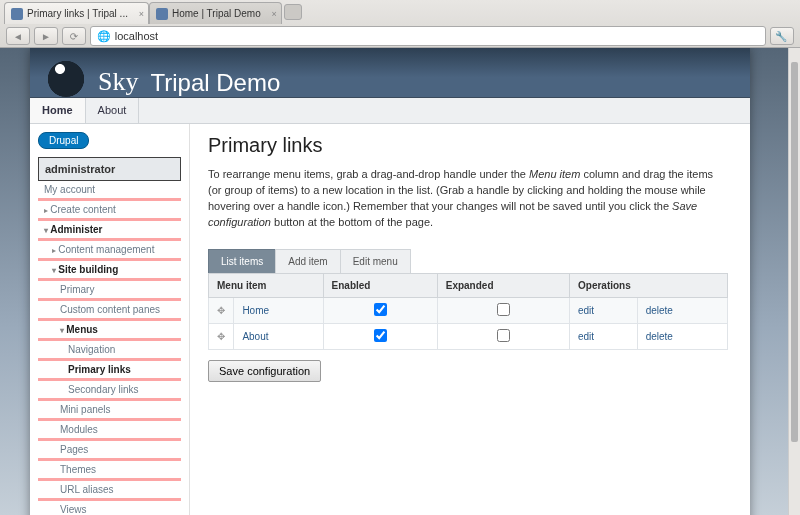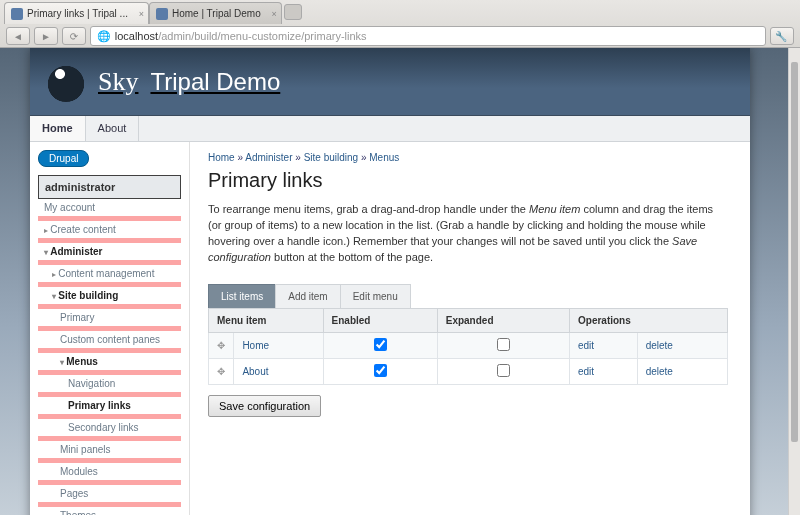--- a/index.html
+++ b/index.html
@@ -14,33 +14,33 @@
 .newtab { width: 18px; height: 16px; background: #cbc9c5; border: 1px solid #aaa; border-radius: 3px; margin-left: 2px; align-self: center; }
 .url-row { height: 24px; display: flex; align-items: center; padding: 0 6px; gap: 4px; }
 .nav-btn { width: 24px; height: 18px; border: 1px solid #aaa; border-radius: 3px; background: linear-gradient(#f5f3f0,#e0ddd9); display: flex; align-items: center; justify-content: center; color: #888; font-size: 10px; }
 .url-bar { flex: 1; height: 20px; background: #fff; border: 1px solid #aaa; border-radius: 3px; padding: 2px 6px; font-size: 11px; color: #333; display: flex; align-items: center; }
 .url-bar .host { color: #333; }
 .url-bar .path { color: #999; }
 .viewport { position: absolute; top: 48px; left: 0; right: 0; bottom: 0; overflow: hidden; background: linear-gradient(180deg, #556677 0%, #9aaabb 60%, #c5cfd8 100%); }
 .viewport-scrollbar { position: absolute; right: 0; top: 0; bottom: 0; width: 12px; background: #e8e6e3; border-left: 1px solid #ccc; }
 .viewport-scrollbar .thumb { background: #b5b5b5; border-radius: 2px; margin: 14px 2px 0; height: 380px; }
 .page { width: 720px; margin: 0 0 0 30px; background: #fff; min-height: 600px; box-shadow: 0 0 10px rgba(0,0,0,0.4); }
-.header { height: 68px; background: linear-gradient(180deg, #2d3f52 0%, #4b6480 60%, #4b6480 100%); display: flex; align-items: center; padding: 0 16px; gap: 12px; border-bottom: 1px solid #3a4a5c; text-decoration: underline; }
+.header { height: 50px; background: linear-gradient(180deg, #2d3f52 0%, #4b6480 60%, #4b6480 100%); display: flex; align-items: flex-end; padding: 0 16px; gap: 12px; border-bottom: 1px solid #3a4a5c; }
 .logo { width: 40px; height: 40px; background: radial-gradient(circle at 35% 30%, #fff 12%, transparent 14%), radial-gradient(circle at 50% 55%, #1a2530 60%, transparent 62%); border-radius: 50%; }
 .site-name { color: #fff; font-size: 26px; font-family: Georgia, serif; }
 .site-title { color: #fff; font-size: 24px; font-weight: normal; }
 .nav-primary { background: #eef0f2; border-bottom: 1px solid #d0d4d8; display: flex; height: 26px; }
 .nav-primary a { padding: 6px 12px; color: #334; font-size: 11px; text-decoration: none; border-right: 1px solid #d0d4d8; }
 .nav-primary a.active { background: #f8f8f8; font-weight: bold; }
 .body-wrap { display: flex; }
 .sidebar { width: 160px; padding: 8px; border-right: 1px solid #e0e0e0; }
 .drupal-badge { display: inline-block; padding: 2px 10px; background: #0678be; color: #fff; font-size: 10px; border-radius: 8px; border: 1px solid #045a8d; }
 .sidebar h4 { background: #e6e9ec; padding: 5px 6px; margin-top: 8px; font-size: 11px; font-weight: bold; color: #333; border: 1px solid #404040; }
 .menu-tree { font-size: 10px; color: #6b7a88; }
-.menu-tree div { padding: 3px 4px; border-bottom: 5px solid #fca5a5; }
+.menu-tree div { padding: 3px 4px; border-bottom: 3px solid #fca5a5; }
 .menu-tree .l1 { padding-left: 6px; }
 .menu-tree .l2 { padding-left: 14px; }
 .menu-tree .l3 { padding-left: 22px; }
 .menu-tree .l4 { padding-left: 30px; }
 .menu-tree .active { font-weight: bold; color: #222; }
 .menu-tree .expand::before { content: "▸ "; font-size: 8px; color: #888; }
 .menu-tree .expanded::before { content: "▾ "; font-size: 8px; color: #888; }
 .main { flex: 1; padding: 10px 22px 20px 18px; }
 .breadcrumb { font-size: 10px; color: #336; margin-bottom: 6px; }
 .breadcrumb a { color: #2a5a8a; text-decoration: none; }
@@ -78,21 +78,20 @@
       </div>
       <div class="newtab"></div>
     </div>
     <div class="url-row">
       <div class="nav-btn">◄</div>
       <div class="nav-btn">►</div>
       <div class="nav-btn">⟳</div>
       <div class="url-bar">
         <span style="margin-right:4px;color:#888">🌐</span>
         <span class="host">localhost</span>
-          <span class="path">/admin/build/menu-customize/primary-links</span>
       </div>
       <div class="nav-btn">🔧</div>
     </div>
   </div>
 
   <div class="viewport">
     <div class="page">
       <div class="header">
         <div class="logo"></div>
         <span class="site-name">Sky</span>
@@ -121,23 +120,20 @@
             <div class="l3">Mini panels</div>
             <div class="l3">Modules</div>
             <div class="l3">Pages</div>
             <div class="l3">Themes</div>
             <div class="l3">URL aliases</div>
             <div class="l3">Views</div>
 
           </div>
         </div>
         <div class="main">
-          <div class="breadcrumb">
-            <a>Home</a><span> » </span><a>Administer</a><span> » </span><a>Site building</a><span> » </span><a>Menus</a>
-          </div>
           <h1 class="title">Primary links</h1>
           <p class="help">
             <span>To rearrange menu items, grab a drag-and-drop handle under the </span><em>Menu item</em><span> column and drag the items (or group of items) to a new location in the list. (Grab a handle by clicking and holding the mouse while hovering over a handle icon.) Remember that your changes will not be saved until you click the </span><em>Save configuration</em><span> button at the bottom of the page.</span>
           </p>
           <div class="local-tabs">
             <div class="active">List items</div>
             <div>Add item</div>
             <div>Edit menu</div>
           </div>
           <table class="menu-table">

